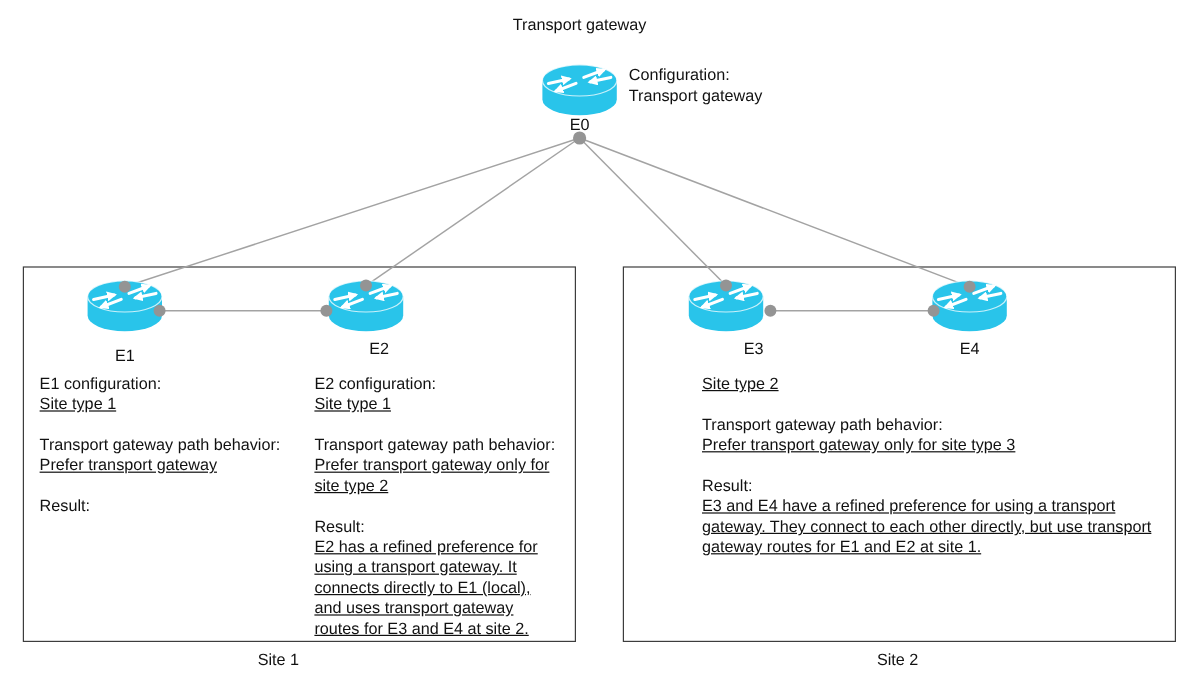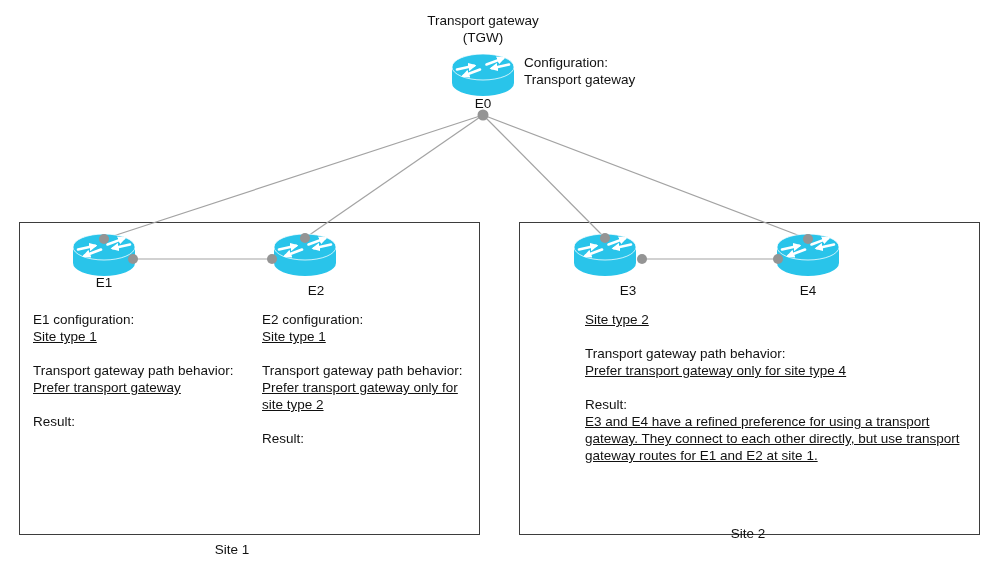--- a/index.html
+++ b/index.html
@@ -29,40 +29,39 @@
   .arr{stroke:#fff;stroke-width:2.6;stroke-linecap:round;fill:none;}
   .lbl{position:absolute;z-index:4;}
 </style>
 </head>
 <body style="--router-cyan: #29c4ea; --connector-gray: #a3a3a3; --dot-gray: #949494; --box-border: #3d3d3d; --text: #111111; --background: #ffffff;">
 
 <div class="stage">
 
   <div class="lbl center" style="left:383px;top:12px;width:200px">
     <span class="block">Transport gateway</span>
-    <span class="block">(TGW)</span>
   </div>
 
   <div class="lbl" style="left:524px;top:54px">
     <span class="block">Configuration:</span>
     <span class="block">Transport gateway</span>
   </div>
 
   <div class="lbl center" style="left:463px;top:95px;width:40px">E0</div>
 
   <div class="site-box" style="left:19px;top:222px;width:461px;height:313px"></div>
   <div class="site-box" style="left:519px;top:222px;width:461px;height:313px"></div>
 
-  <div class="lbl center" style="left:74px;top:274px;width:60px">E1</div>
+  <div class="lbl center" style="left:74px;top:288px;width:60px">E1</div>
   <div class="lbl center" style="left:286px;top:282px;width:60px">E2</div>
   <div class="lbl center" style="left:598px;top:282px;width:60px">E3</div>
   <div class="lbl center" style="left:778px;top:282px;width:60px">E4</div>
 
   <div class="lbl center" style="left:172px;top:541px;width:120px">Site 1</div>
-  <div class="lbl center" style="left:688px;top:525px;width:120px">Site 2</div>
+  <div class="lbl center" style="left:688px;top:541px;width:120px">Site 2</div>
 
   <div class="textcol" style="left:33px;top:311px;width:220px">
     <p class="para">
       <span class="block b">E1 configuration:</span>
       <span class="block pre">Site type 1</span>
     </p>
     <p class="para">
       <span class="block">Transport gateway path behavior:</span>
       <span class="block pre">Prefer transport gateway</span>
     </p>
@@ -76,30 +75,35 @@
       <span class="block b">E2 configuration:</span>
       <span class="block pre">Site type 1</span>
     </p>
     <p class="para">
       <span class="block">Transport gateway path behavior:</span>
       <span class="block pre">Prefer transport gateway only for
 site type 2</span>
     </p>
     <p class="para">
       <span class="block b">Result:</span>
+      <span class="block pre">E2 has a refined preference for
+using a transport gateway. It
+connects directly to E1 (local),
+and uses transport gateway
+routes for E3 and E4 at site 2.</span>
     </p>
   </div>
 
   <div class="textcol" style="left:585px;top:311px;width:410px">
     <p class="para">
       <span class="block pre">Site type 2</span>
     </p>
     <p class="para">
       <span class="block b">Transport gateway path behavior:</span>
-      <span class="block pre">Prefer transport gateway only for site type 4</span>
+      <span class="block pre">Prefer transport gateway only for site type 3</span>
     </p>
     <p class="para">
       <span class="block b">Result:</span>
       <span class="block pre">E3 and E4 have a refined preference for using a transport
 gateway. They connect to each other directly, but use transport
 gateway routes for E1 and E2 at site 1.</span>
     </p>
   </div>
 
   <svg class="overlay" width="1000" height="578" viewBox="0 0 1000 578">

